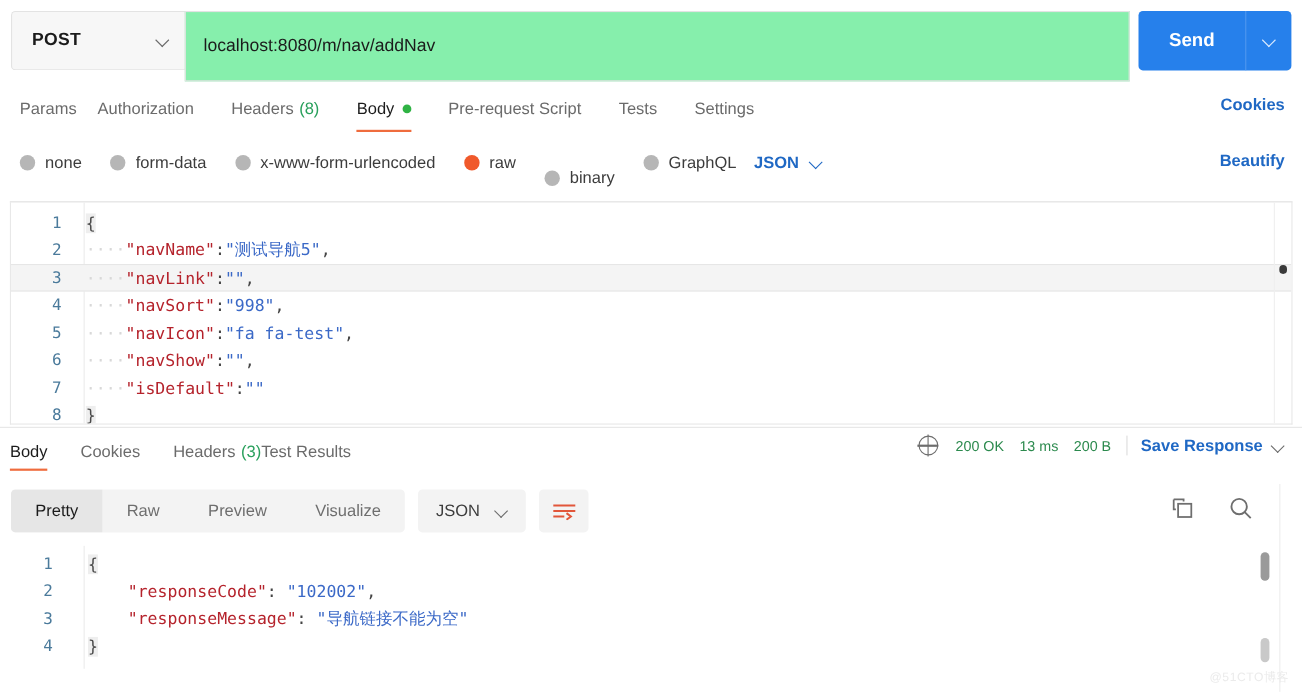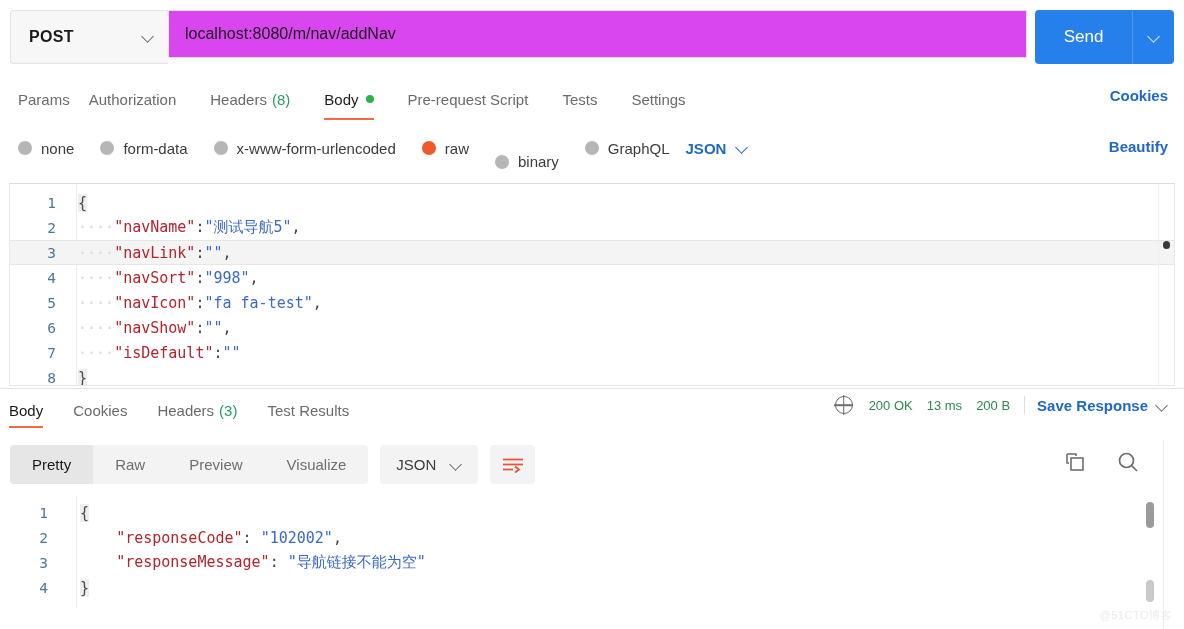--- a/index.html
+++ b/index.html
@@ -31,40 +31,40 @@
   .method-label { font-size: 16px; font-weight: bold; color: #1b1b1b; letter-spacing: .3px; }
   .chev { width: 12px; height: 12px; position: relative; }
   .chev::before {
     content:""; position:absolute; left:1px; top:1px;
     width: 8px; height: 8px;
     border-right: 1.6px solid #6b6b6b; border-bottom: 1.6px solid #6b6b6b;
     transform: rotate(45deg);
   }
   .chev.light::before { border-color: #dbeafe; }
   .url-input-wrap {
-    flex: 1; height: 48px;
-    background: #d946ef;
+    flex: 1; height: 64px;
+    background: #86efac;
     border: 1px solid #e3e3e3;
     border-left: 1px solid #e3e3e3;
     display: flex; align-items: center;
     padding: 0 14px;
   }
   .url-input {
     width: 100%; border: none; outline: none;
     font-family: "Liberation Sans", sans-serif;
     font-size: 16px; color: #1b1b1b; background: transparent;
   }
   .send-group {
     width: 139px; height: 54px; margin-left: 8px;
     display: flex; align-items: stretch;
     background: #2680eb; border-radius: 4px; overflow: hidden;
   }
   .send-btn {
     flex: 1; display:flex; align-items:center; justify-content:center;
-    color: #fff; font-size: 17px; font-weight: normal;
+    color: #fff; font-size: 17px; font-weight: bold;
     cursor: pointer; border: none; background: transparent;
     font-family: "Liberation Sans", sans-serif;
   }
   .send-caret {
     width: 42px; display:flex; align-items:center; justify-content:center;
     border-left: 1px solid #4f97ef; cursor: pointer;
   }
 
   
   .req-tabs {
@@ -386,21 +386,21 @@
       <div class="resp-tab active" style="margin-left: 9px;">
         <span>Body</span>
       </div>
       <div class="resp-tab" style="margin-left: 30px;">
         <span>Cookies</span>
       </div>
       <div class="resp-tab" style="margin-left: 30px;">
         <span>Headers</span>
         <span class="tab-count">(3)</span>
       </div>
-      <div class="resp-tab" style="margin-left: 30px;">
+      <div class="resp-tab" style="">
         <span>Test Results</span>
       </div>
     </div>
 
   <div class="resp-status">
     <span class="globe"></span>
     <span class="stat">200 OK</span>
     <span class="stat">13 ms</span>
     <span class="stat">200 B</span>
     <span class="vsep"></span>

